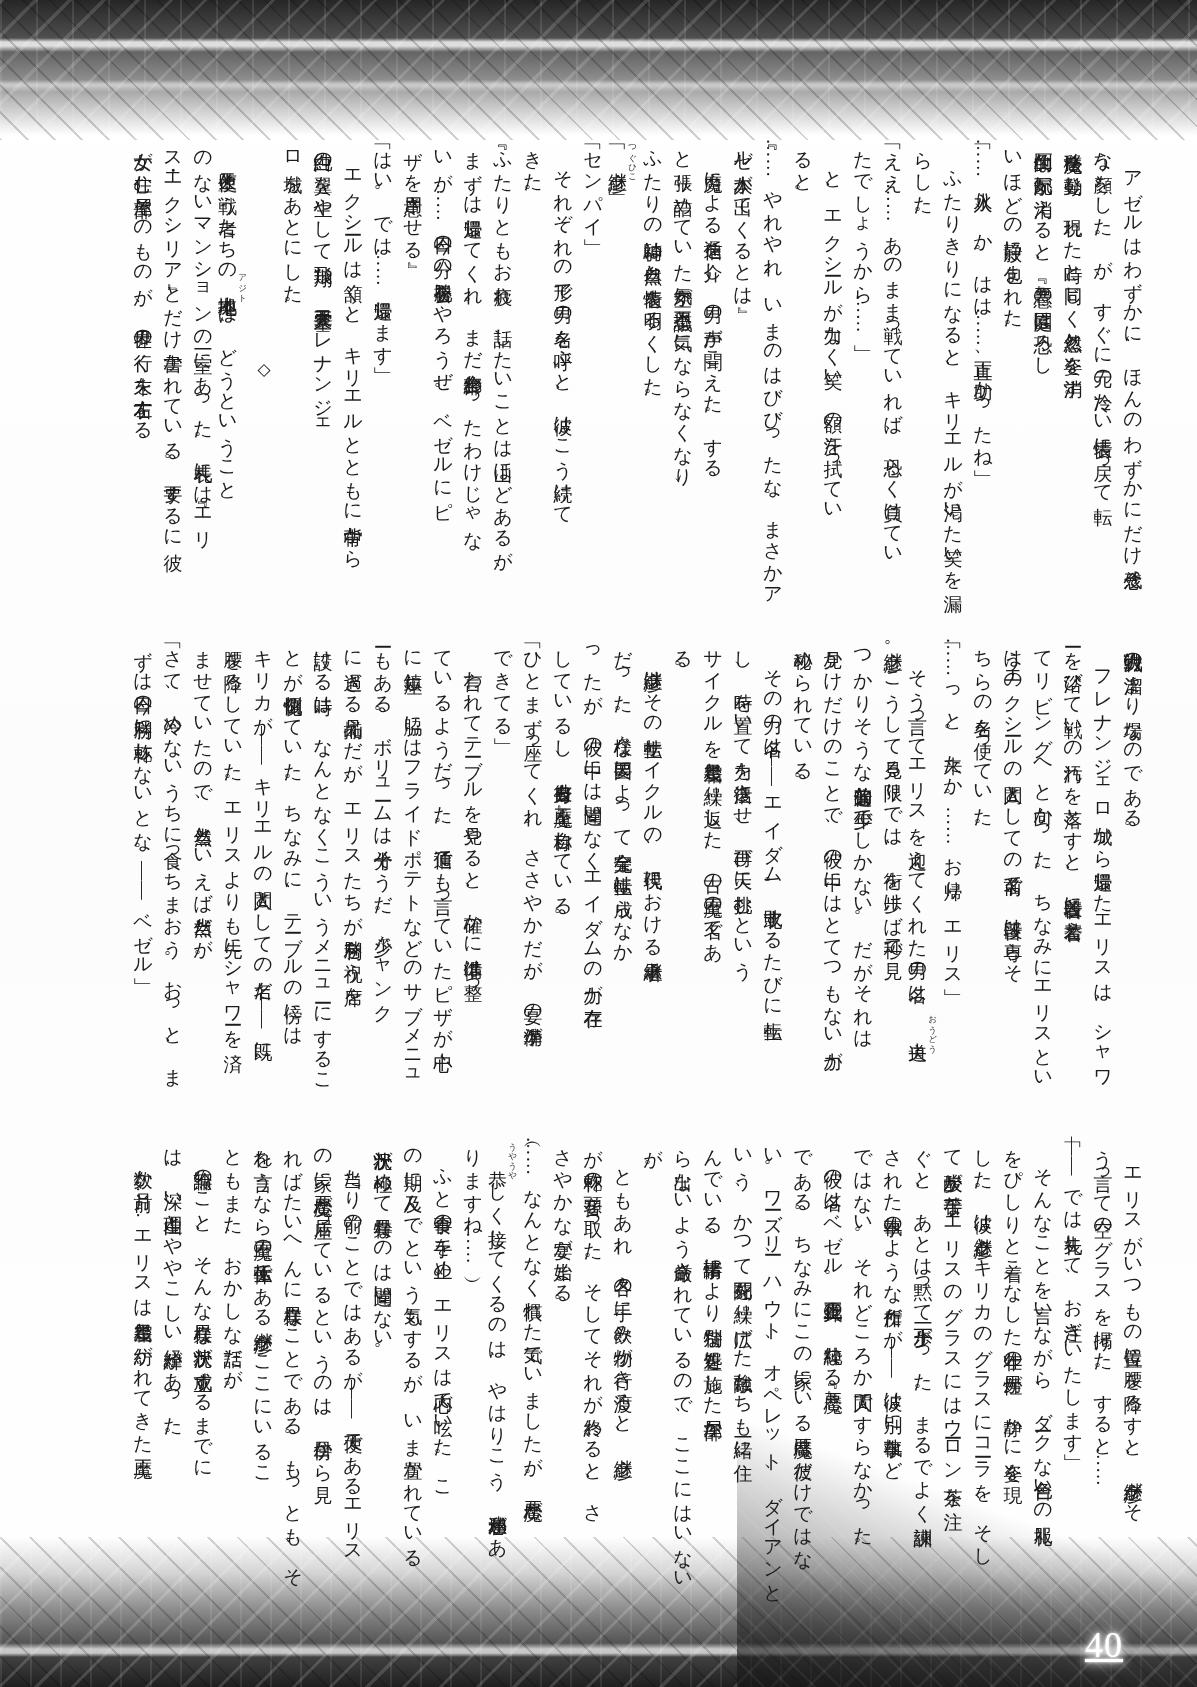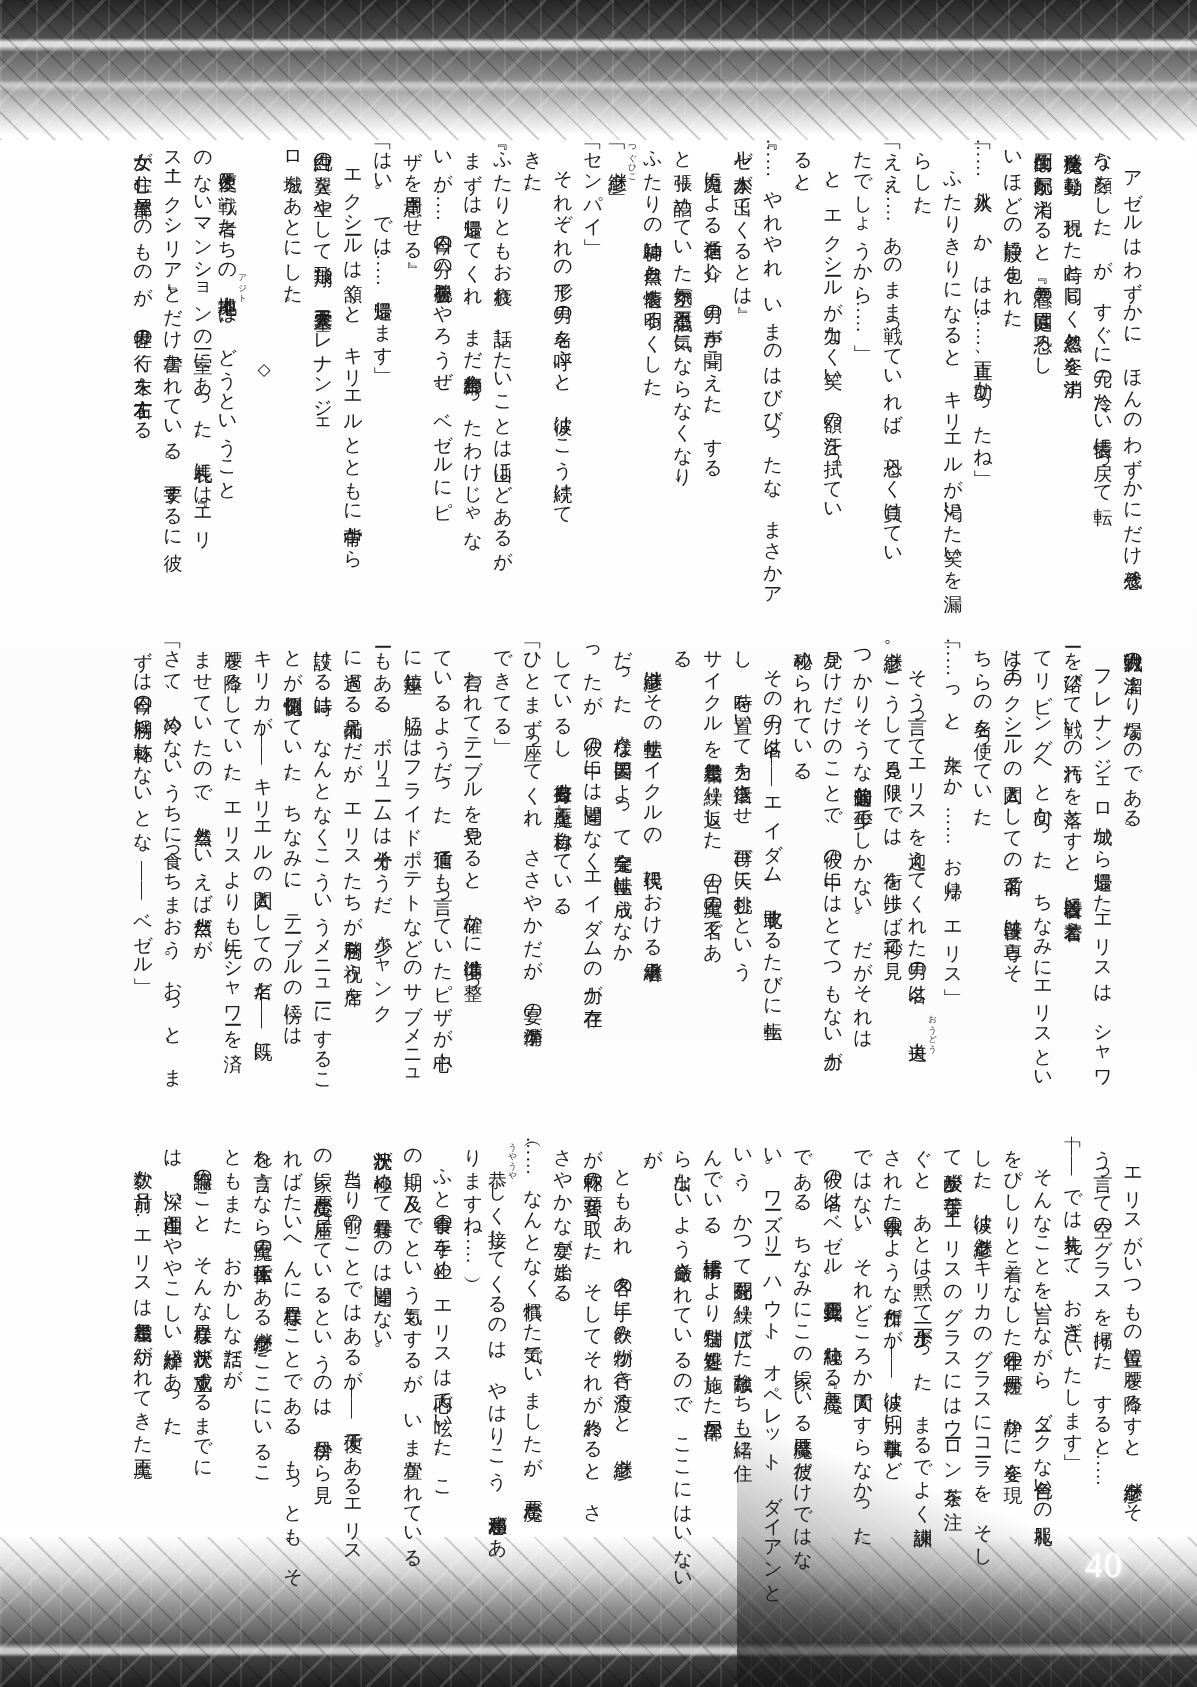--- a/index.html
+++ b/index.html
@@ -31,23 +31,24 @@
   }
   .deco-corner {
     position:absolute; right:0; bottom:0; width:460px; height:270px; z-index:1;
     background:
       repeating-linear-gradient(45deg, rgba(255,255,255,.06) 0 2px, rgba(255,255,255,0) 2px 18px),
       linear-gradient(200deg, rgba(35,35,35,0) 38%, rgba(45,45,45,.35) 66%, rgba(22,22,22,.7) 100%);
   }
 
   
   .page-number {
-    position:absolute; left:1085px; top:1544px; z-index:4;
+    position:absolute; left:1085px; top:1624px; z-index:4;
     color:#ffffff; font-size:36px; letter-spacing:1px;
     text-shadow:0 0 8px rgba(255,255,255,.95), 0 0 3px #ffffff, 0 0 14px rgba(255,255,255,.7);
+    text-decoration:underline;
   }
 
   
   .band {
     position:absolute; right:49px; height:462px; z-index:2;
     writing-mode:vertical-rl; text-orientation:mixed;
     color:#1c1c1c; font-size:19px;
   }
   .band-1 { top:138px; }
   .band-2 { top:637px; }

